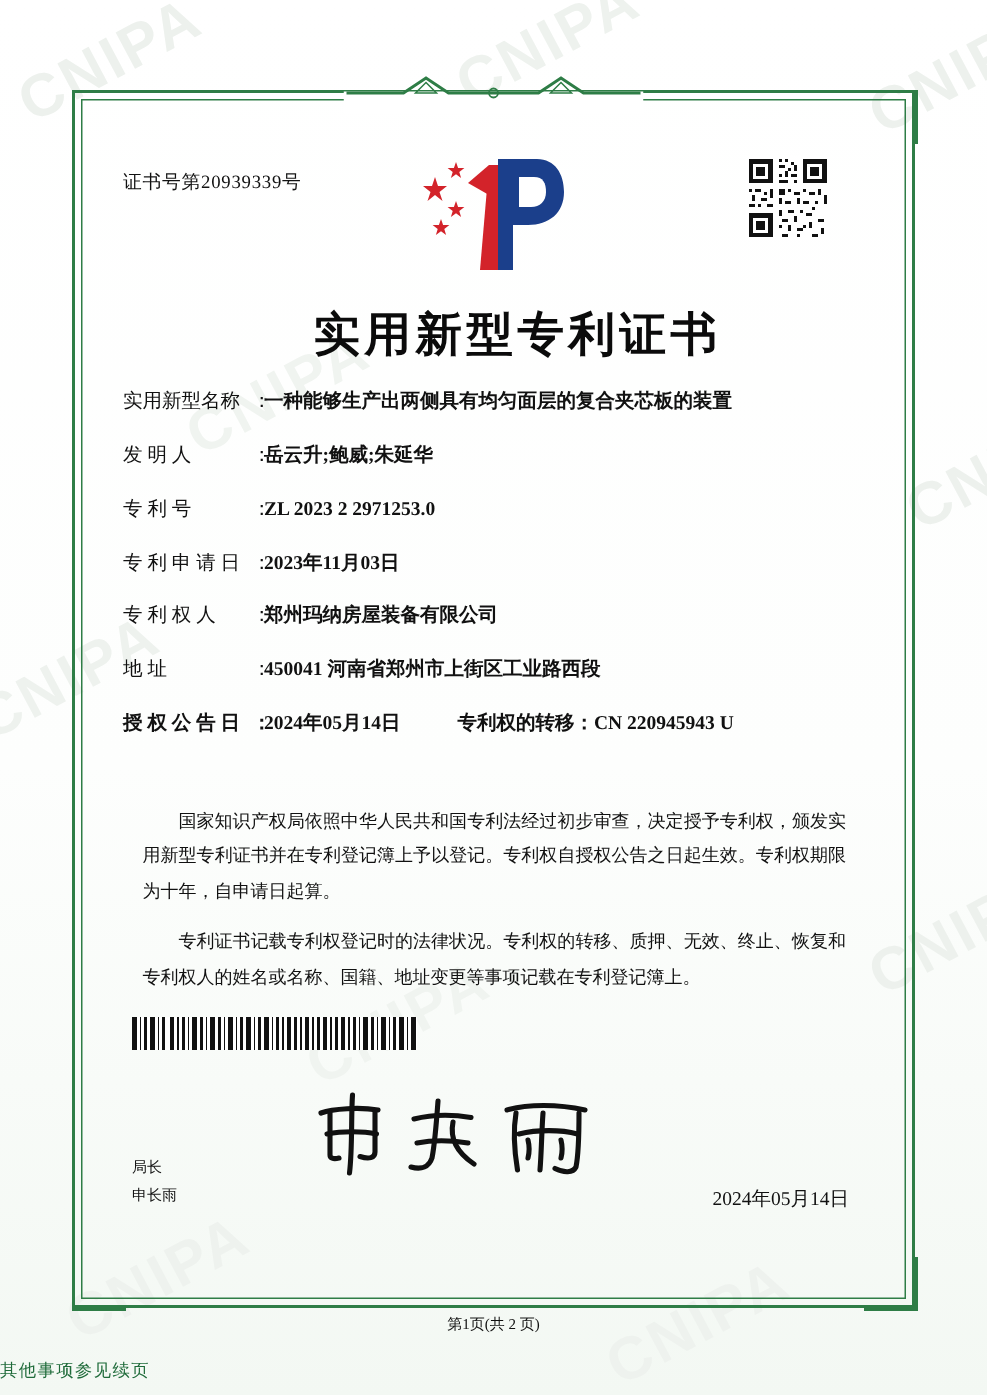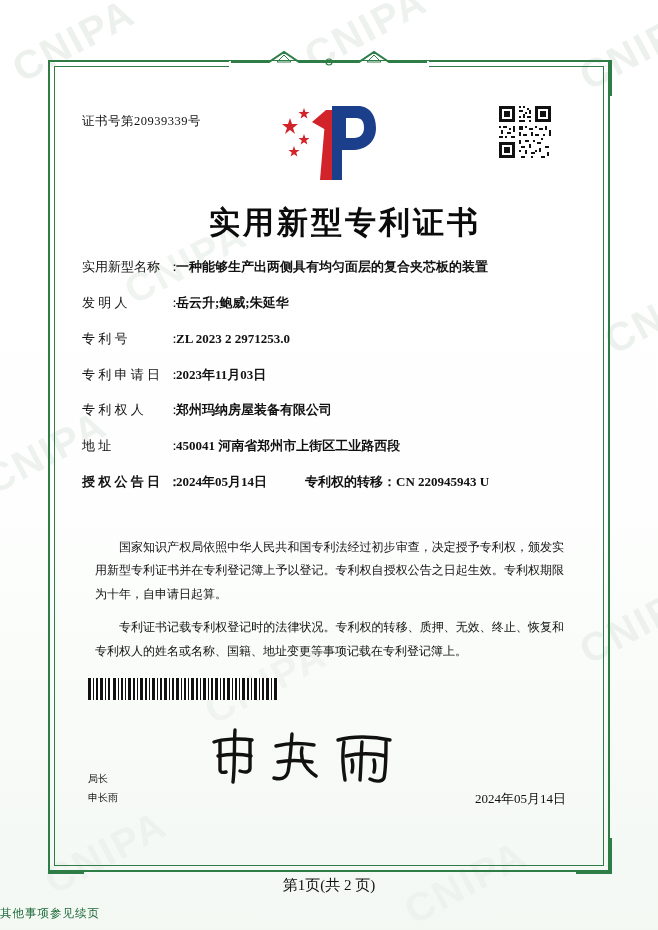--- a/index.html
+++ b/index.html
@@ -192,21 +192,21 @@
     font-size: 13px;
     color: #111;
   }
 
   .page-num {
     position: absolute;
     left: 0; top: 876px;
     width: 658px;
     text-align: center;
     font-family: "Liberation Serif", serif;
-    font-size: 15px;
+    font-size: 10px;
     color: #111;
   }
   .footer-note {
     position: absolute;
     left: 0; top: 906px;
     width: 658px;
     text-align: left;
     font-family: "Liberation Serif", serif;
     font-size: 11.5px;
     color: #1f6b3a;

